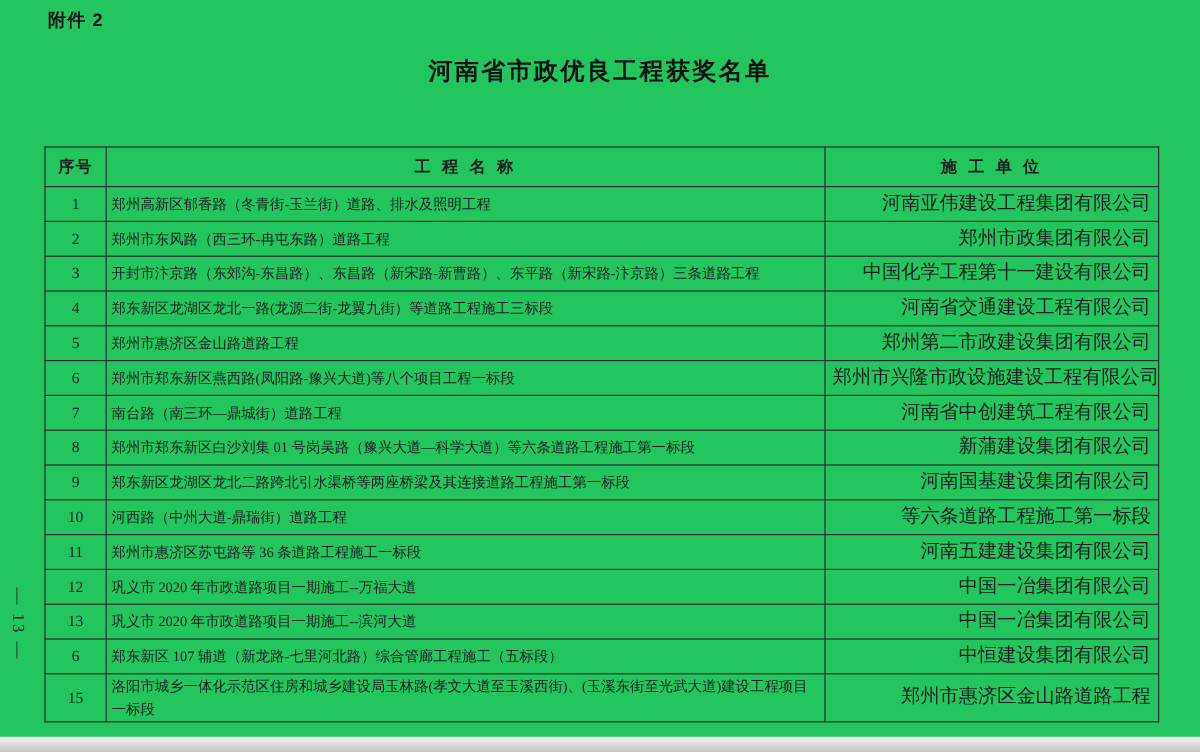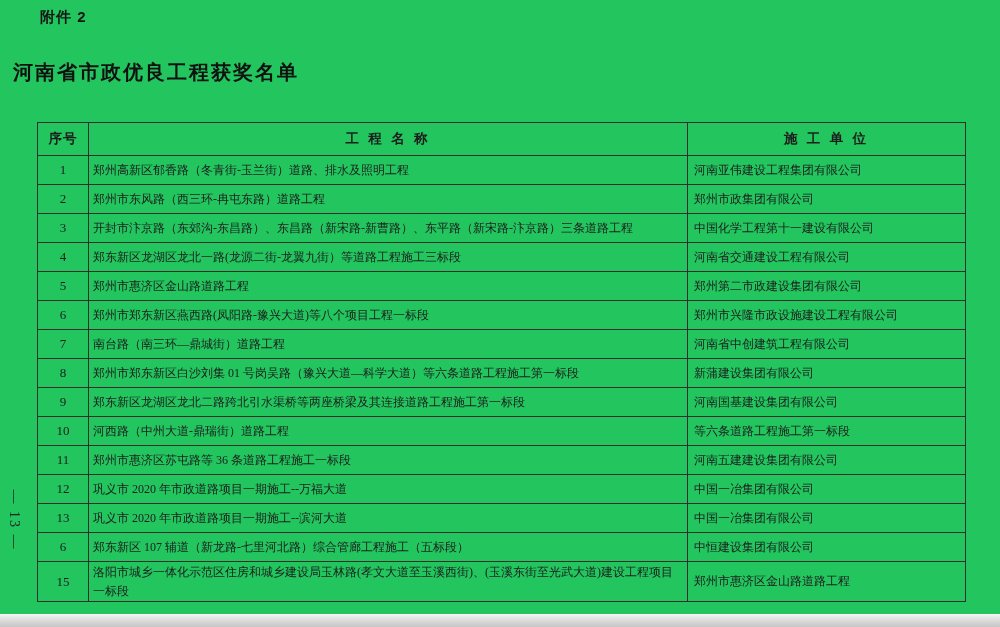--- a/index.html
+++ b/index.html
@@ -20,22 +20,22 @@
     left: 40px; top: 8px;
     font-family: "Liberation Sans", "DejaVu Sans", sans-serif;
     font-weight: 700;
     font-size: 15px;
     color: #151515;
     letter-spacing: 1px;
   }
   .doc-title {
     position: absolute;
     left: 0; right: 0; top: 46px;
-    margin: 13px;
-    text-align: left;
+    margin: 0;
+    text-align: center;
     font-family: "Liberation Sans", "DejaVu Sans", sans-serif;
     font-weight: 700;
     font-size: 20px;
     color: #111111;
     letter-spacing: 2px;
   }
   table.awards {
     position: absolute;
     left: 37px; top: 122px;
     width: 928px;
@@ -62,25 +62,26 @@
     font-size: 13px;
     padding: 0;
   }
   td.cell-project {
     font-size: 12px;
     line-height: 1.55;
     padding: 1px 4px;
     text-align: left;
   }
   td.cell-contractor {
-    font-size: 12px;
+    font-size: 16px;
     line-height: 1.4;
     padding: 1px 6px;
-    text-align: left;
+    text-align: right;
     white-space: nowrap;
+    font-family: Liberation Mono, monospace;
   }
   .page-number {
     position: absolute;
     left: -37px; top: 511px;
     width: 100px; height: 18px;
     text-align: center;
     transform: rotate(90deg);
     font-size: 14px;
     color: #222222;
     letter-spacing: 2px;

